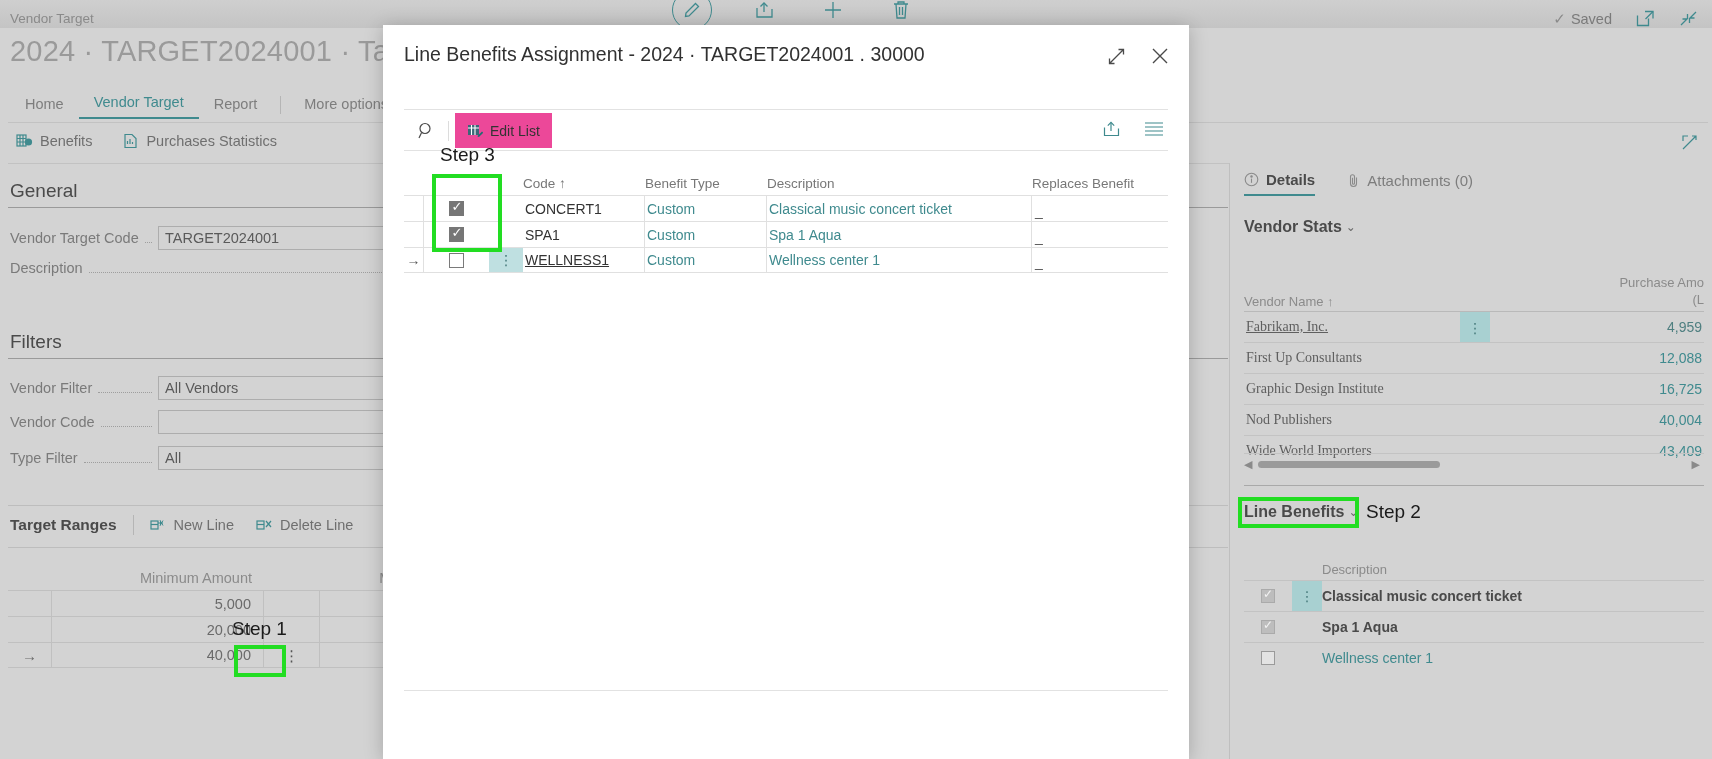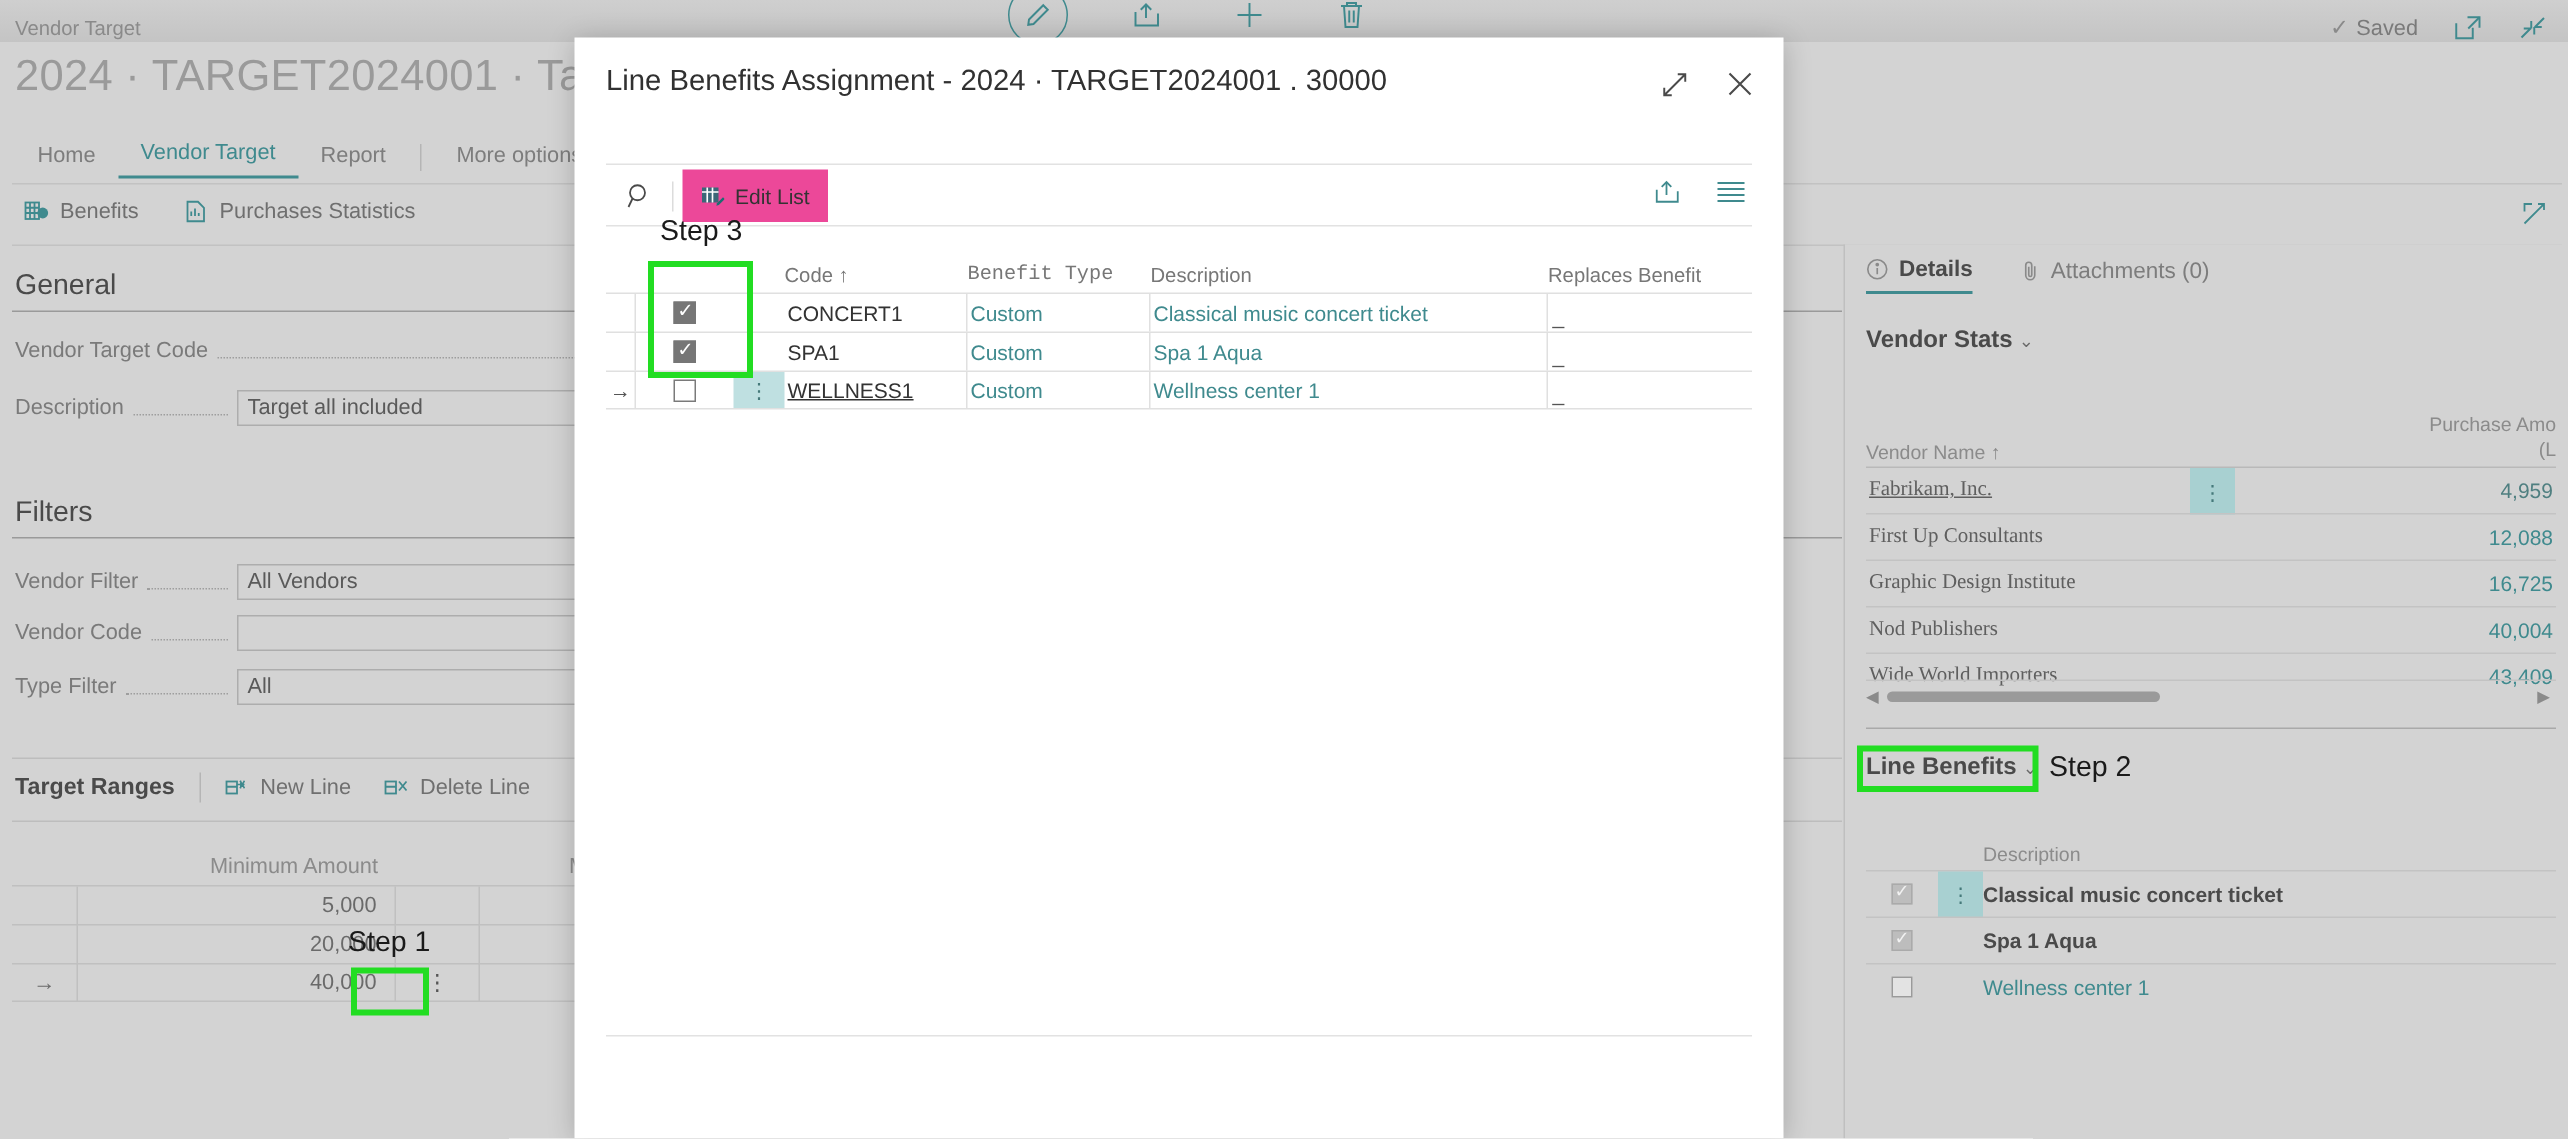--- a/index.html
+++ b/index.html
@@ -277,21 +277,21 @@
 
   .m-table { position: absolute; left: 21px; top: 128px; width: 764px; font-size: 14px; }
   .m-colhdr {
     display: flex; align-items: flex-end; height: 42px; color: #777;
     font-size: 13.5px; padding-bottom: 4px;
   }
   .m-colhdr .k0 { width: 19px; }
   .m-colhdr .k1 { width: 66px; }
   .m-colhdr .k2 { width: 34px; }
   .m-colhdr .k3 { width: 122px; }
-  .m-colhdr .k4 { width: 122px; font-family: Liberation Mono, monospace; }
+  .m-colhdr .k4 { width: 122px; }
   .m-colhdr .k5 { width: 265px; }
   .m-colhdr .k6 { width: 130px; }
   .m-row {
     display: flex; align-items: stretch; height: 26px;
     border-top: 1px solid #e0e0e0; color: #333;
   }
   .m-row.last { border-bottom: 1px solid #e0e0e0; }
   .m-row .k0 { width: 19px; display: flex; align-items: center; justify-content: center;
                color: #555; font-size: 14px; }
   .m-row .k1 { width: 66px; display: flex; align-items: center; justify-content: center;
@@ -424,25 +424,25 @@
         <path d="M2 15L15 2M11 2h4v4M2 7V2h5"></path>
       </svg>
     </div>
 
     <div class="sect-title" style="left:10px; top:180px;">General</div>
     <div class="sect-rule" style="left:8px; top:207px; width:1220px;"></div>
 
     <div class="field" style="left:10px; top:226px; width:408px;">
       <span class="field-label">Vendor Target Code</span>
       <span class="dots"></span>
+      <span class="field-input">TARGET2024001</span>
     </div>
     <div class="field" style="left:10px; top:260px; width:408px;">
       <span class="field-label">Description</span>
       <span class="dots"></span>
-      <span class="field-input">Target all included</span>
     </div>
 
     <div class="sect-title" style="left:10px; top:331px;">Filters</div>
     <div class="sect-rule" style="left:8px; top:358px; width:1220px;"></div>
 
     <div class="field" style="left:10px; top:376px; width:408px;">
       <span class="field-label">Vendor Filter</span>
       <span class="dots"></span>
       <span class="field-input">All Vendors</span>
     </div>

